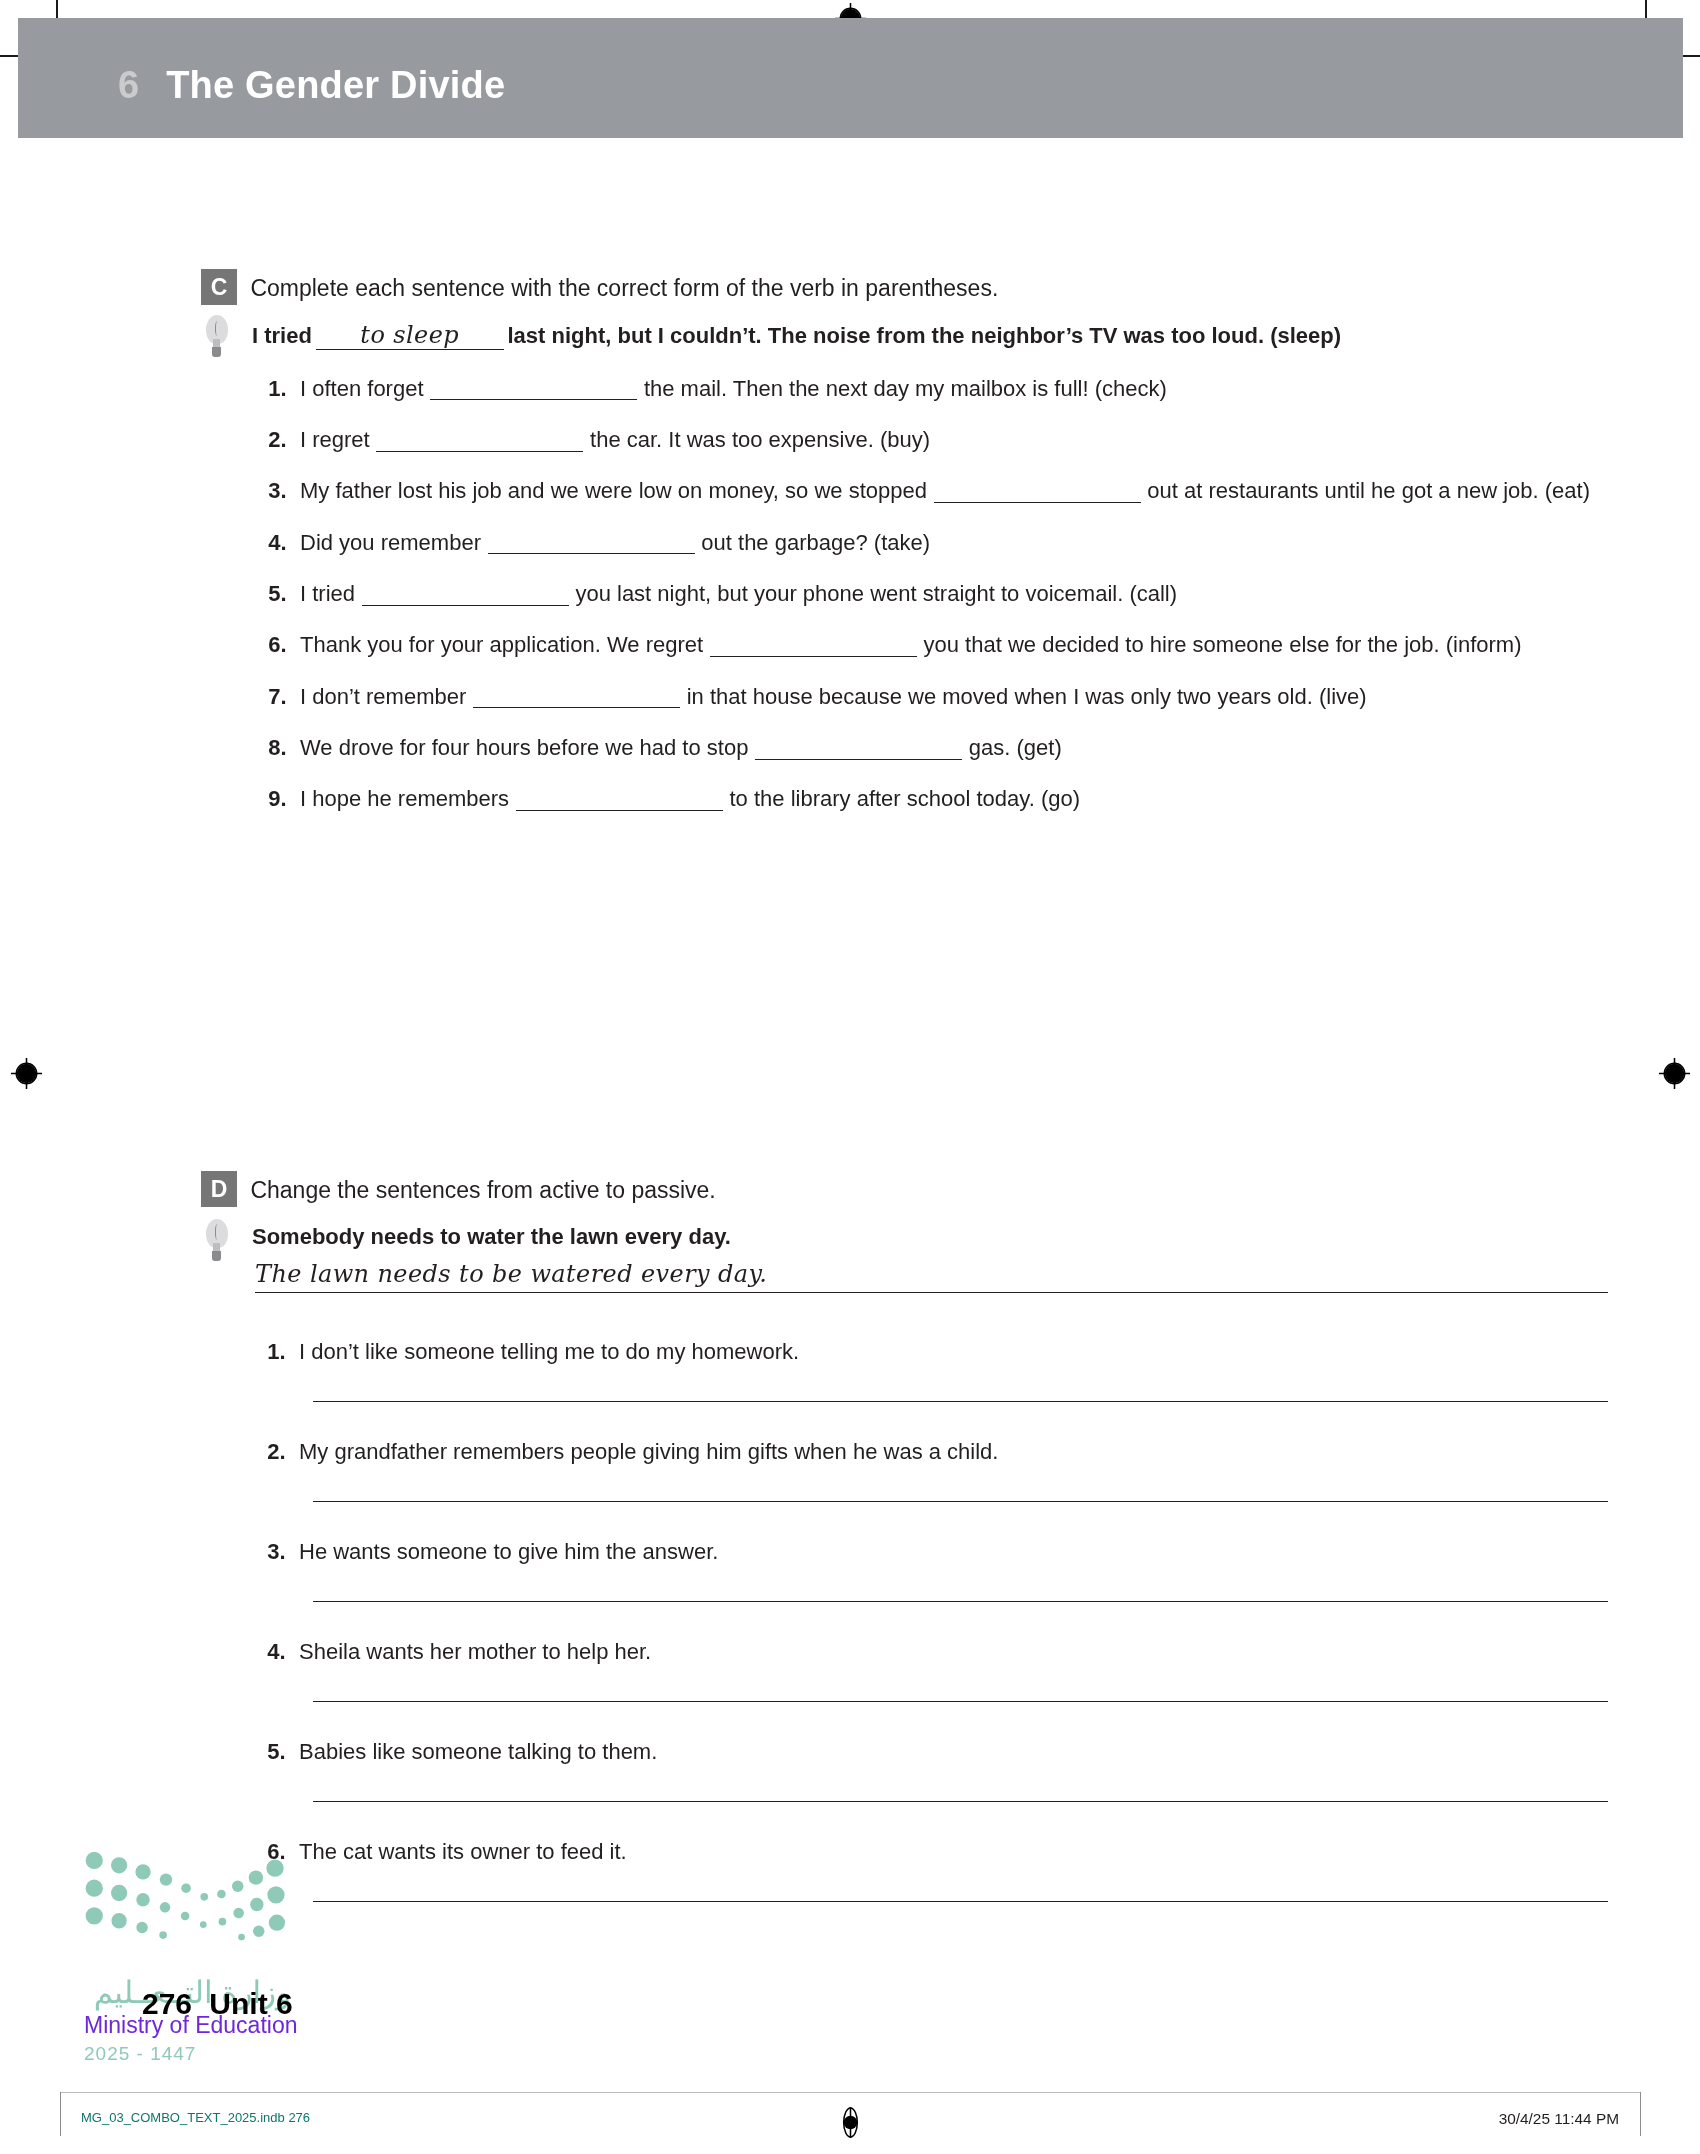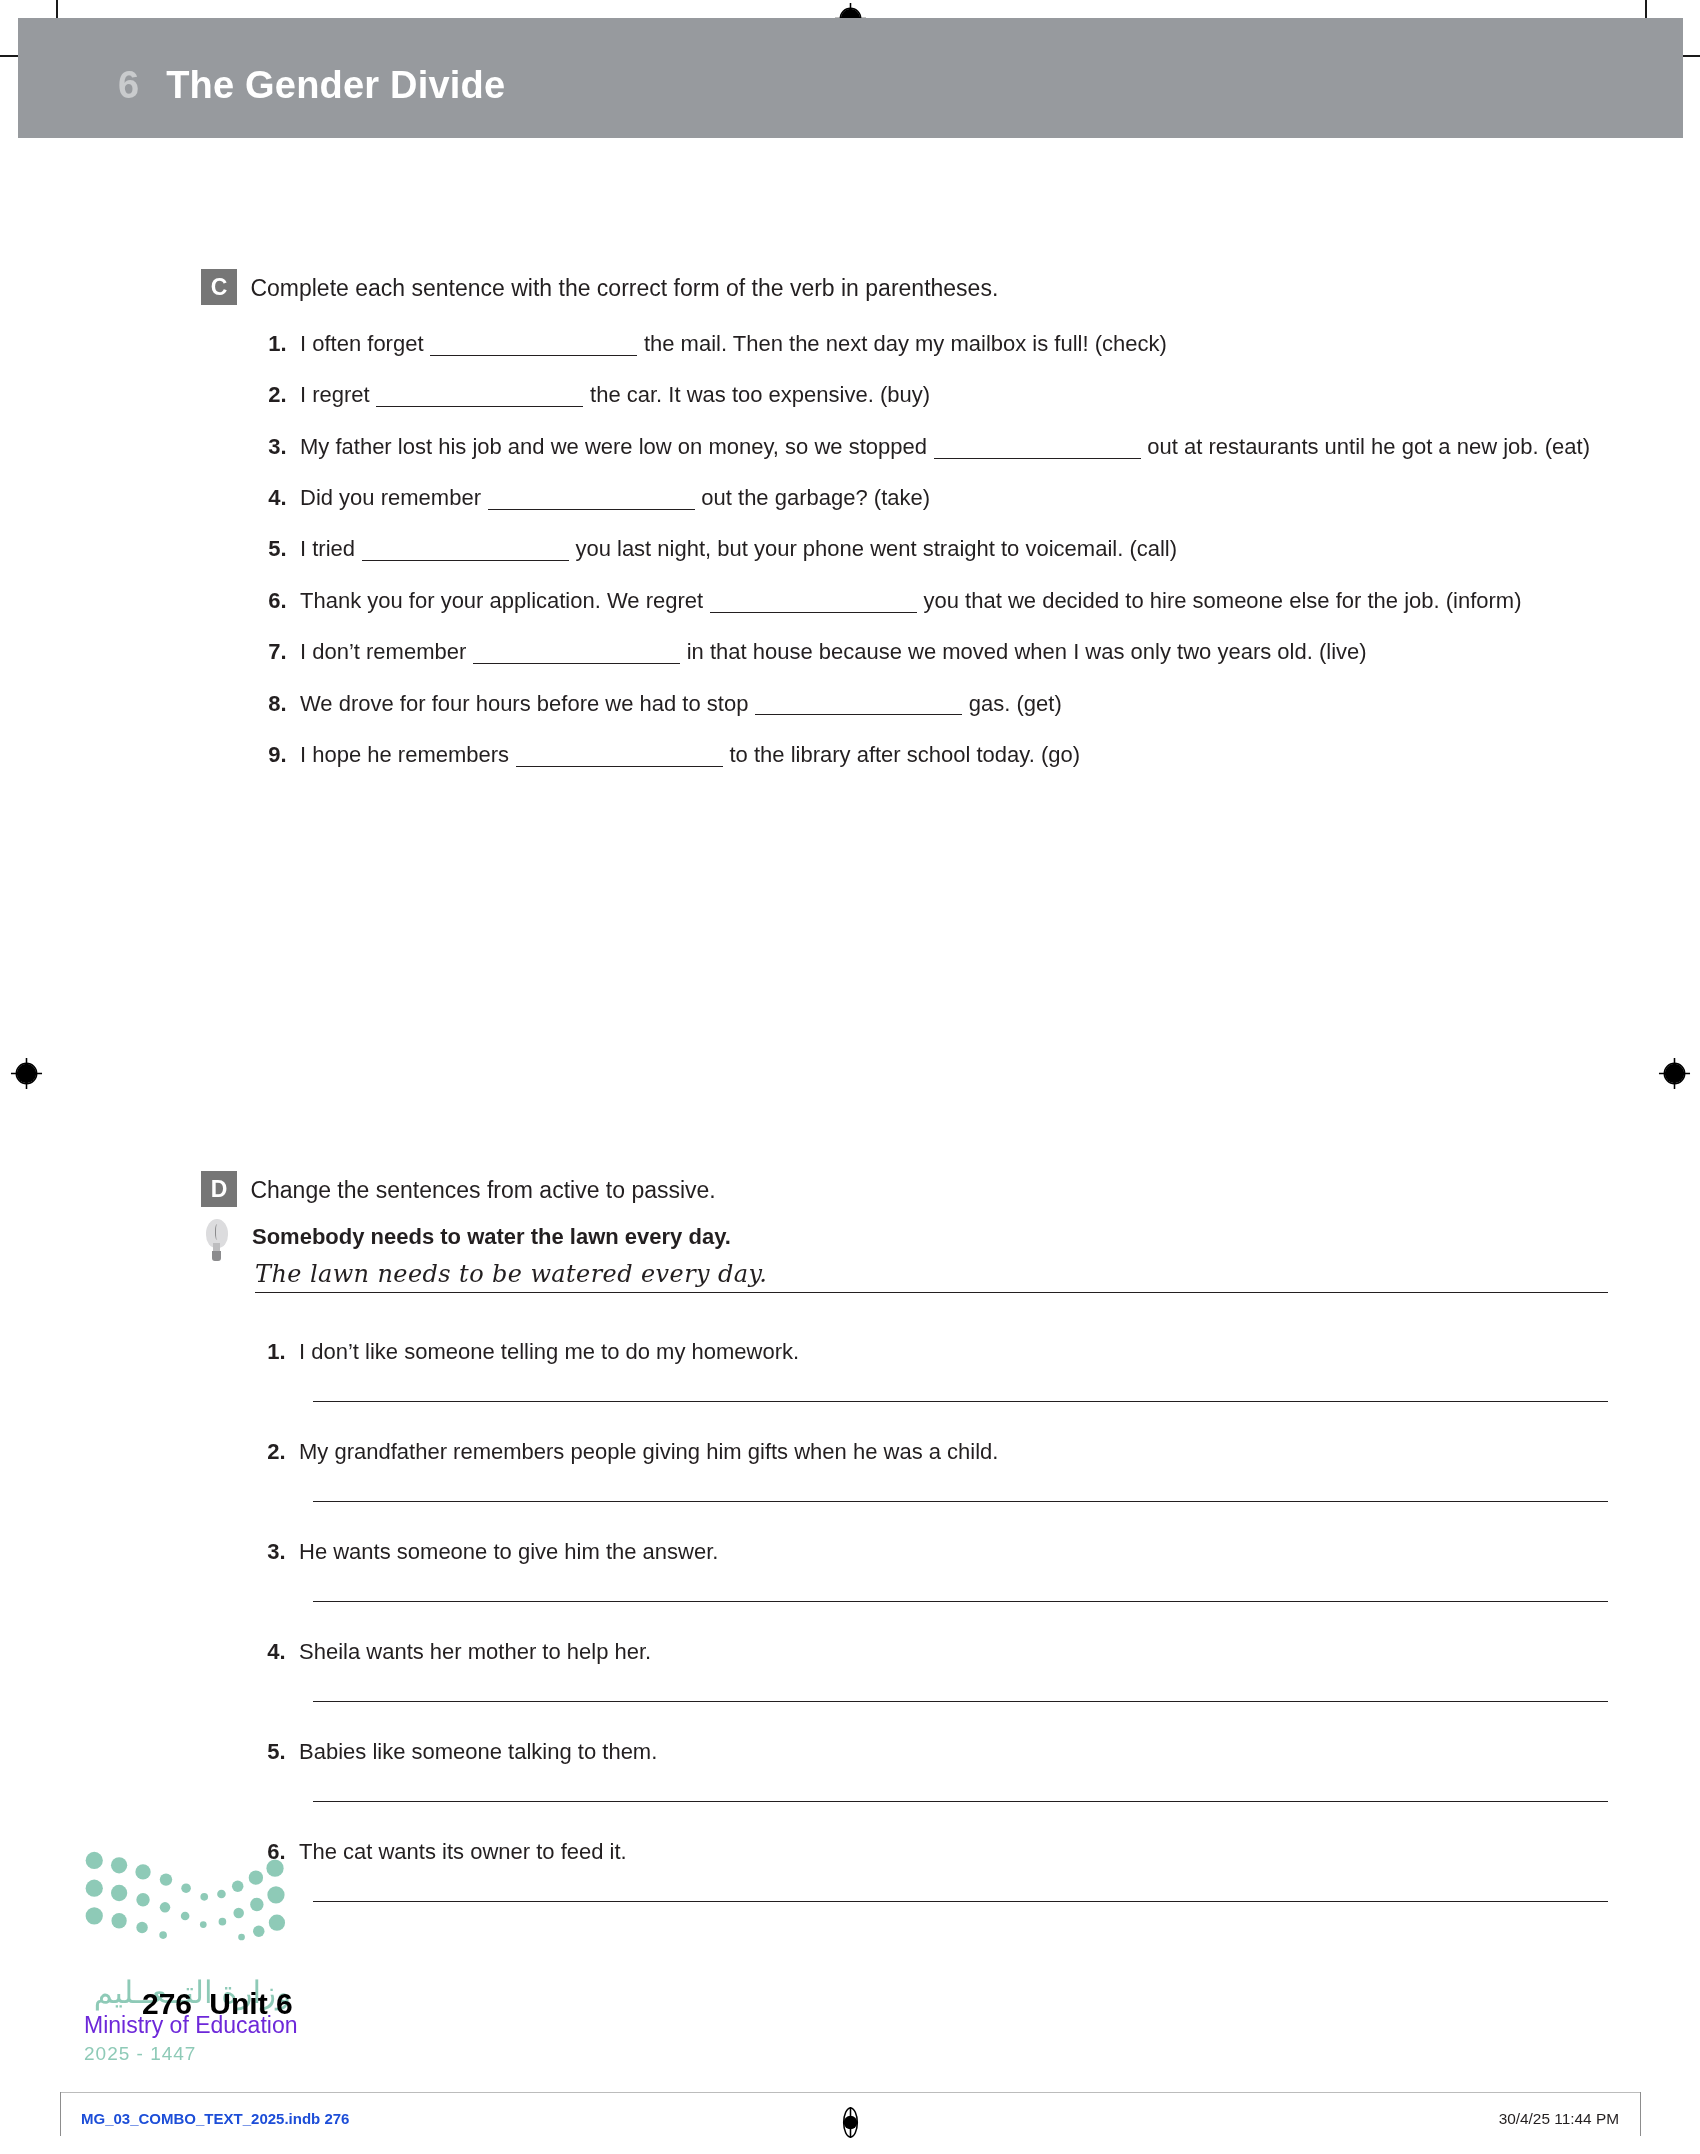--- a/index.html
+++ b/index.html
@@ -279,24 +279,23 @@
     width: 1581px;
     height: 1px;
     background: #bcbcbc;
   }
   .footer-tickL { position: absolute; left: 60px; top: 2092px; width: 1px; height: 44px; background: #8d8d8d; }
   .footer-tickR { position: absolute; left: 1640px; top: 2092px; width: 1px; height: 44px; background: #8d8d8d; }
   .footer-left {
     position: absolute;
     left: 81px;
     top: 2110px;
-    font-size: 15px;
-    color: #1d4ed8;
-    white-space: nowrap;
-    font-weight: bold;
+    font-size: 13px;
+    color: #0f766e;
+    white-space: nowrap;
   }
   .footer-right {
     position: absolute;
     right: 81px;
     top: 2110px;
     font-size: 15.4px;
     color: #231f20;
     white-space: nowrap;
     text-align: right;
   }
@@ -350,20 +349,29 @@
     </div>
   </div>
 
   <div class="ex-block" style="top:272px;">
 
     <div class="ex-head">
       <div class="letter-badge">C</div>
       <div class="ex-instr">Complete each sentence with the correct form of the verb in parentheses.</div>
     </div>
 
+    <div class="example-row" style="margin-top:15.4px;">
+      <div class="bulb">
+        <div class="glass"></div>
+        <div class="fil"></div>
+        <div class="neck"></div>
+        <div class="base"></div>
+      </div>
+      <span class="ex-sentence-bold">I tried</span><span class="blank-ans"><span class="hand">to sleep</span></span><span class="ex-sentence-bold">last night, but I couldn’t. The noise from the neighbor’s TV was too loud. (sleep)</span>
+    </div>
 
     <div class="q-list" style="margin-top:21px; padding-left:246px;">
 
       <div class="q-item" style="margin-bottom:14.4px;">
         <div class="q-num">1.</div>
         <div class="q-text"><span>I often forget</span><span class="blank" style="width:207px;"></span><span>the mail. Then the next day my mailbox is full! (check)</span></div>
       </div>
 
       <div class="q-item" style="margin-bottom:14.4px;">
         <div class="q-num">2.</div>

